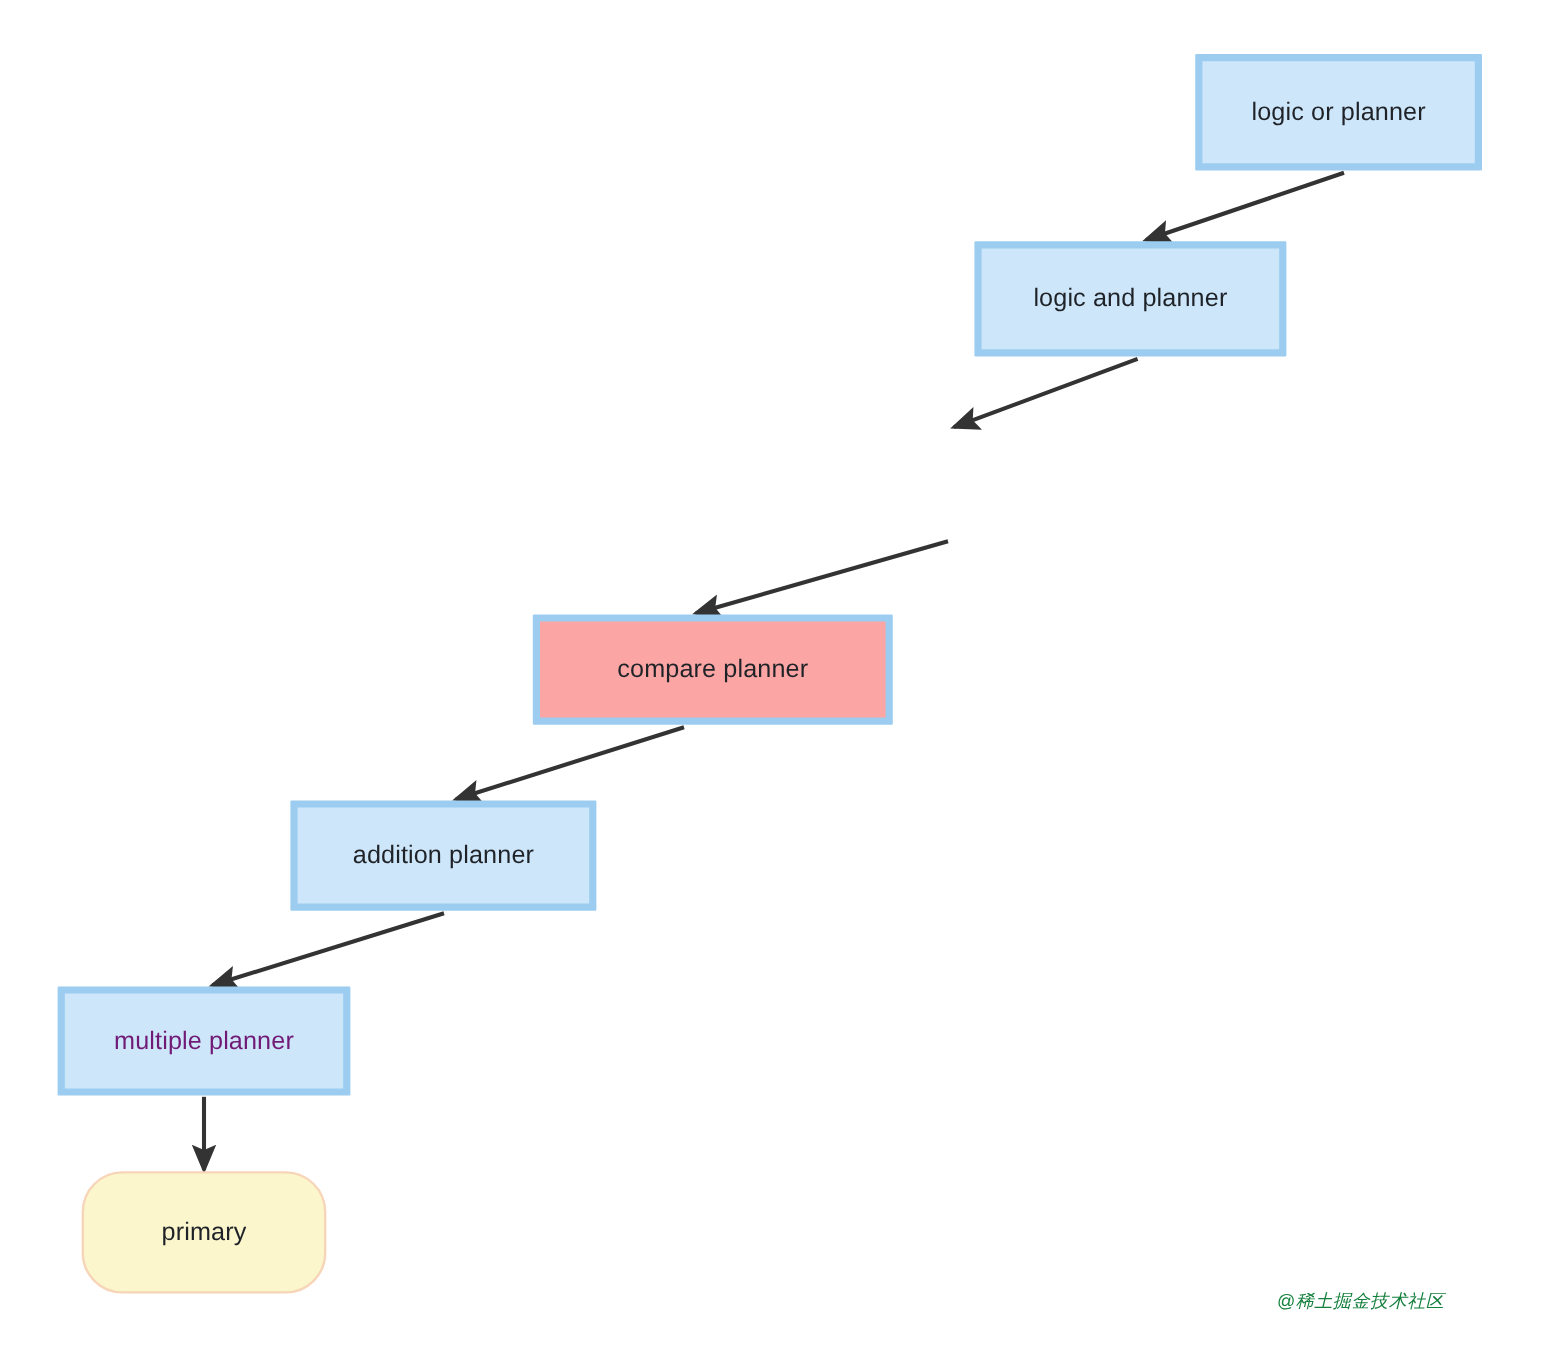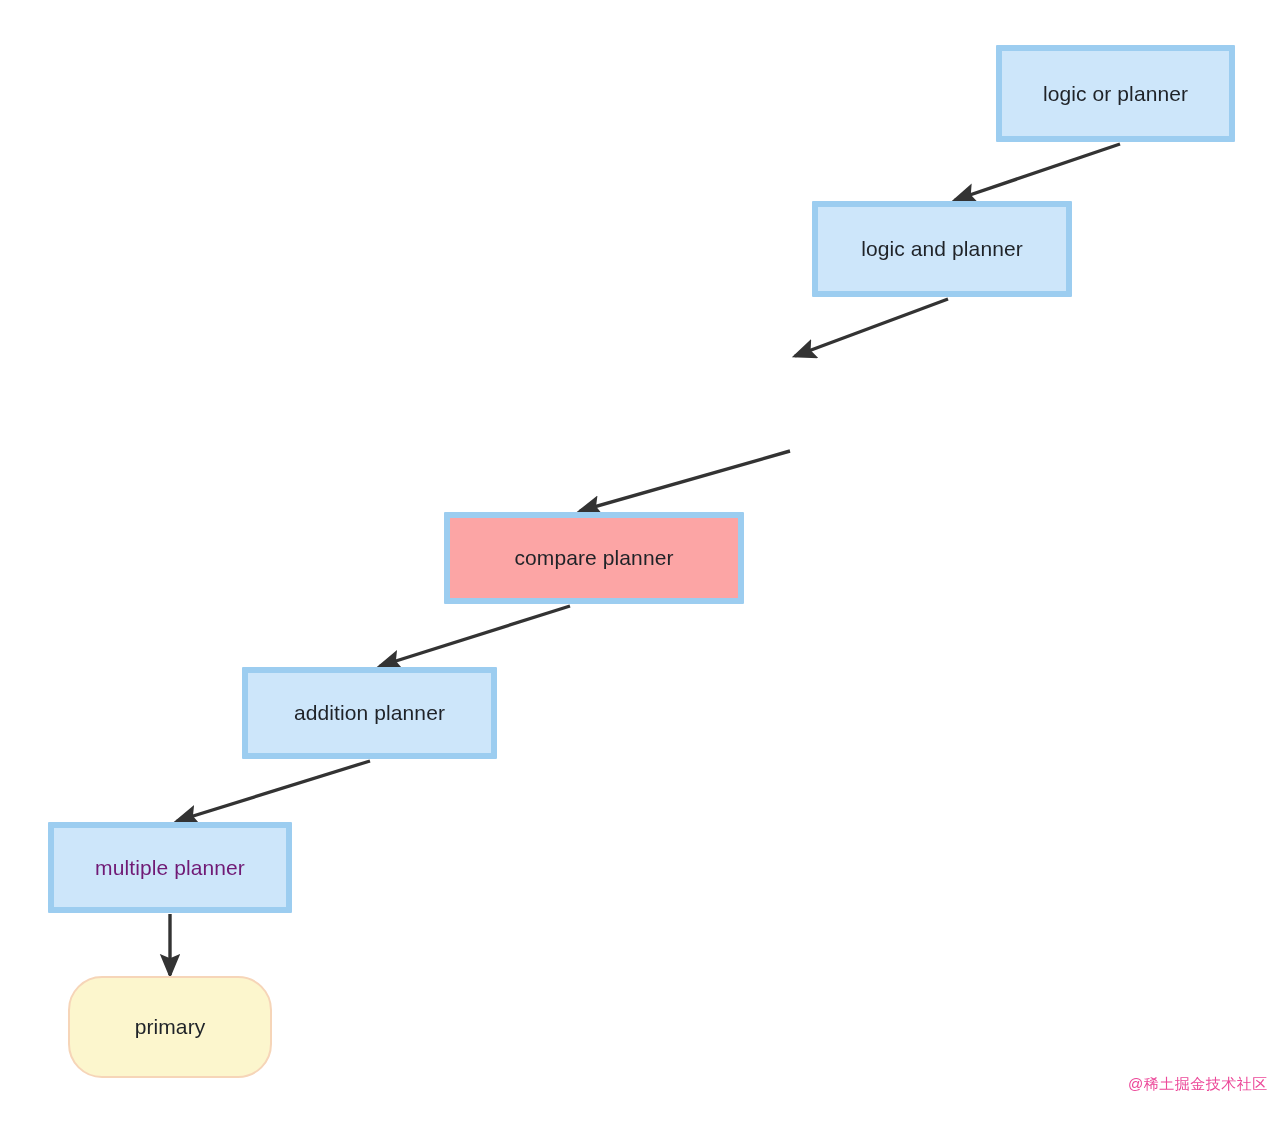--- a/index.html
+++ b/index.html
@@ -99,15 +99,15 @@
   </div>
 
   <div class="node node-process" id="node-multiple-planner" style="left: 48px; top: 822px; width: 244px; height: 91px; background: rgb(205, 230, 250); border-color: rgb(156, 205, 240); color: #701a75;">
     <span>multiple planner</span>
   </div>
 
   <div class="node node-terminal" id="node-primary" style="left: 68px; top: 976px; width: 204px; height: 102px; background: rgb(252, 246, 205); border-color: rgb(246, 213, 184); color: rgb(31, 35, 40);">
     <span>primary</span>
   </div>
 
-  <div class="watermark" id="watermark" style="left: 1128px; top: 1075px; color: #ec4899;">@稀土掘金技术社区</div>
+  <div class="watermark" id="watermark" style="left: 1064px; top: 1075px; color: #15803d; font-style: italic;">@稀土掘金技术社区</div>
 
 </div>
 
 </body></html>

